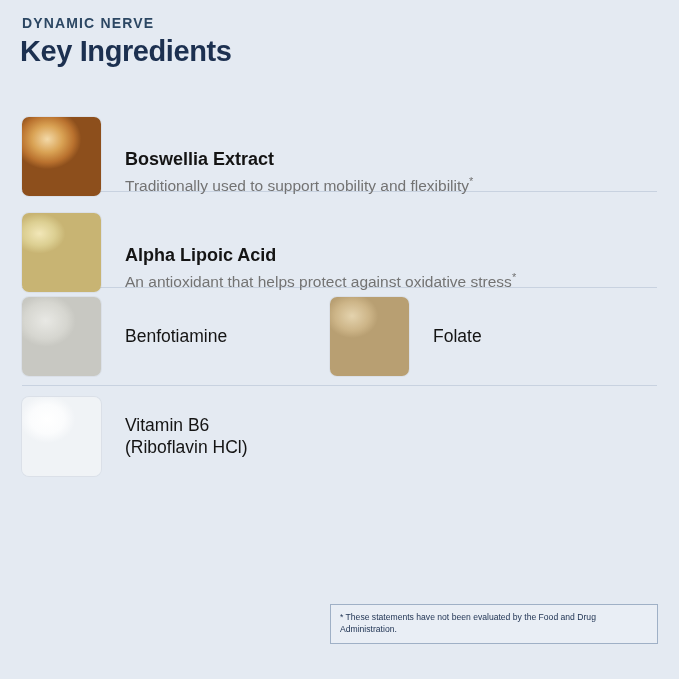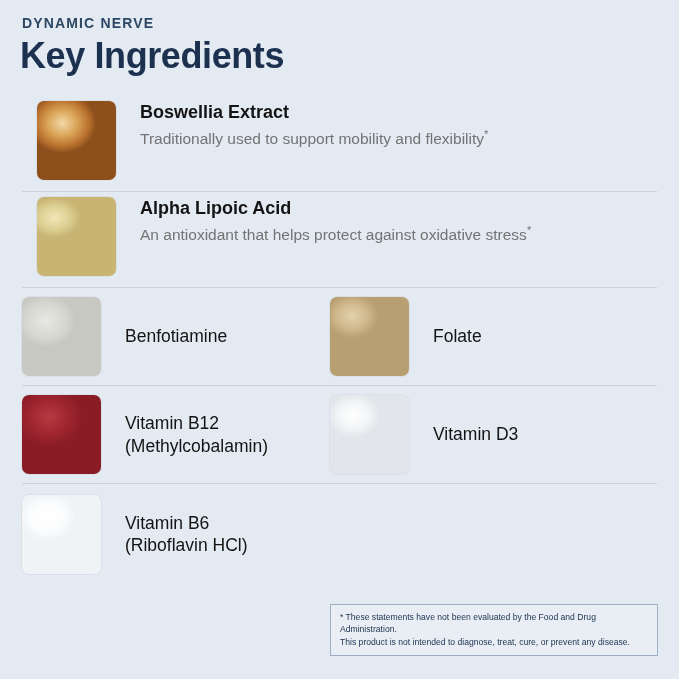--- a/index.html
+++ b/index.html
@@ -31,21 +31,21 @@
     font-size: 14px;
     letter-spacing: 1.15px;
     font-weight: 600;
     color: #2c4763;
     line-height: 1;
   }
   .title {
     position: absolute;
     left: 20px;
     top: 36px;
-    font-size: 36px;
+    font-size: 29px;
     font-weight: 700;
     color: #1c3050;
     letter-spacing: -0.4px;
     line-height: 1.1;
     margin: 0;
   }
 
   
   .rows {
     position: absolute;
@@ -65,21 +65,21 @@
   .cell {
     position: absolute;
     top: 0;
     display: flex;
     align-items: center;
     height: 100%;
   }
   .cell.col1 { left: 0; }
   .cell.col2 { left: 308px; }
 
-  .cell.top { align-items: flex-start; padding-top: 5px; margin-left: 15px; }
+  .cell.top { align-items: flex-end; padding-top: 5px; }
 
   .swatch {
     width: 79px;
     height: 79px;
     border-radius: 7px;
     flex: 0 0 79px;
     position: relative;
     overflow: hidden;
     box-shadow: 0 0 0 1px rgba(0,0,0,0.04);
   }
@@ -236,53 +236,33 @@
       <div class="cell col2">
         <div class="swatch tx-folate">
           <div class="grain"></div>
         </div>
         <div class="txt">
           <div class="ing-name">Folate</div>
         </div>
       </div>
     </div>
 
-    <div class="row short">
-      <div class="cell col1">
-        <div class="swatch tx-b12">
-          <div class="grain"></div>
-        </div>
-        <div class="txt">
-          <div class="ing-name">Vitamin B12
-(Methylcobalamin)</div>
-        </div>
-      </div>
-      <div class="cell col2">
-        <div class="swatch tx-d3">
-          <div class="grain"></div>
-        </div>
-        <div class="txt">
-          <div class="ing-name">Vitamin D3</div>
-        </div>
-      </div>
-    </div>
 
 
     <div class="row last">
       <div class="cell col1">
         <div class="swatch tx-b6">
           <div class="grain"></div>
         </div>
         <div class="txt">
           <div class="ing-name">Vitamin B6
 (Riboflavin HCl)</div>
         </div>
       </div>
     </div>
 
   </div>
 
   <div class="disclaimer">
     <div>* These statements have not been evaluated by the Food and Drug Administration.</div>
-    <div>This product is not intended to diagnose, treat, cure, or prevent any disease.</div>
   </div>
 
 </div>
 
 </body></html>

